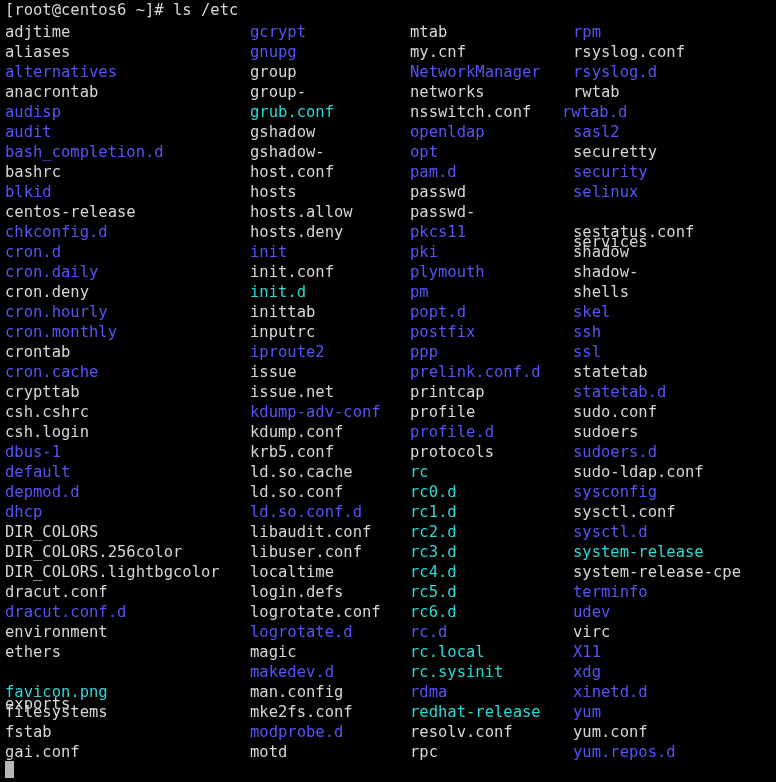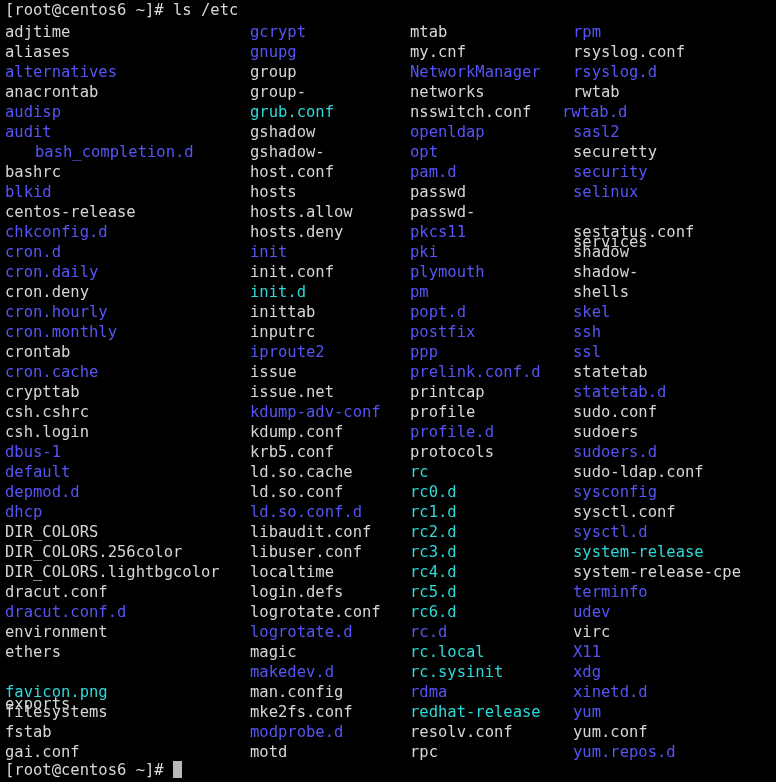--- a/index.html
+++ b/index.html
@@ -71,21 +71,21 @@
 
   <div class="line prompt-line" id="top-prompt" style="top:0px;">[root@centos6 ~]# ls /etc</div>
 
   <div id="file-listing">
       <div class="cell c-white" style="left: 5px; top: 22px;">adjtime</div>
       <div class="cell c-white" style="left: 5px; top: 42px;">aliases</div>
       <div class="cell c-blue" style="left: 5px; top: 62px;">alternatives</div>
       <div class="cell c-white" style="left: 5px; top: 82px;">anacrontab</div>
       <div class="cell c-blue" style="left: 5px; top: 102px;">audisp</div>
       <div class="cell c-blue" style="left: 5px; top: 122px;">audit</div>
-      <div class="cell c-blue" style="left: 5px; top: 142px; margin-left: 30px;">bash_completion.d</div>
+      <div class="cell c-blue" style="left: 5px; top: 142px;">bash_completion.d</div>
       <div class="cell c-white" style="left: 5px; top: 162px;">bashrc</div>
       <div class="cell c-blue" style="left: 5px; top: 182px;">blkid</div>
       <div class="cell c-white" style="left: 5px; top: 202px;">centos-release</div>
       <div class="cell c-blue" style="left: 5px; top: 222px;">chkconfig.d</div>
       <div class="cell c-blue" style="left: 5px; top: 242px;">cron.d</div>
       <div class="cell c-blue" style="left: 5px; top: 262px;">cron.daily</div>
       <div class="cell c-white" style="left: 5px; top: 282px;">cron.deny</div>
       <div class="cell c-blue" style="left: 5px; top: 302px;">cron.hourly</div>
       <div class="cell c-blue" style="left: 5px; top: 322px;">cron.monthly</div>
       <div class="cell c-white" style="left: 5px; top: 342px;">crontab</div>
@@ -215,16 +215,16 @@
       <div class="cell c-blue" style="left: 573px; top: 602px;">udev</div>
       <div class="cell c-white" style="left: 573px; top: 622px;">virc</div>
       <div class="cell c-blue" style="left: 573px; top: 642px;">X11</div>
       <div class="cell c-blue" style="left: 573px; top: 662px;">xdg</div>
       <div class="cell c-blue" style="left: 573px; top: 682px;">xinetd.d</div>
       <div class="cell c-blue" style="left: 573px; top: 702px;">yum</div>
       <div class="cell c-white" style="left: 573px; top: 722px;">yum.conf</div>
       <div class="cell c-blue" style="left: 573px; top: 742px;">yum.repos.d</div>
     </div>
 
-  <div class="line prompt-line" id="bottom-prompt" style="top:760px;"><span>[root@centos6 ~]# </span><span class="cursor"></span></div>
+  <div class="line prompt-line" id="bottom-prompt" style="top:760px;"><span class="cursor"></span></div>
 
 
 </div>
 
 </body></html>

